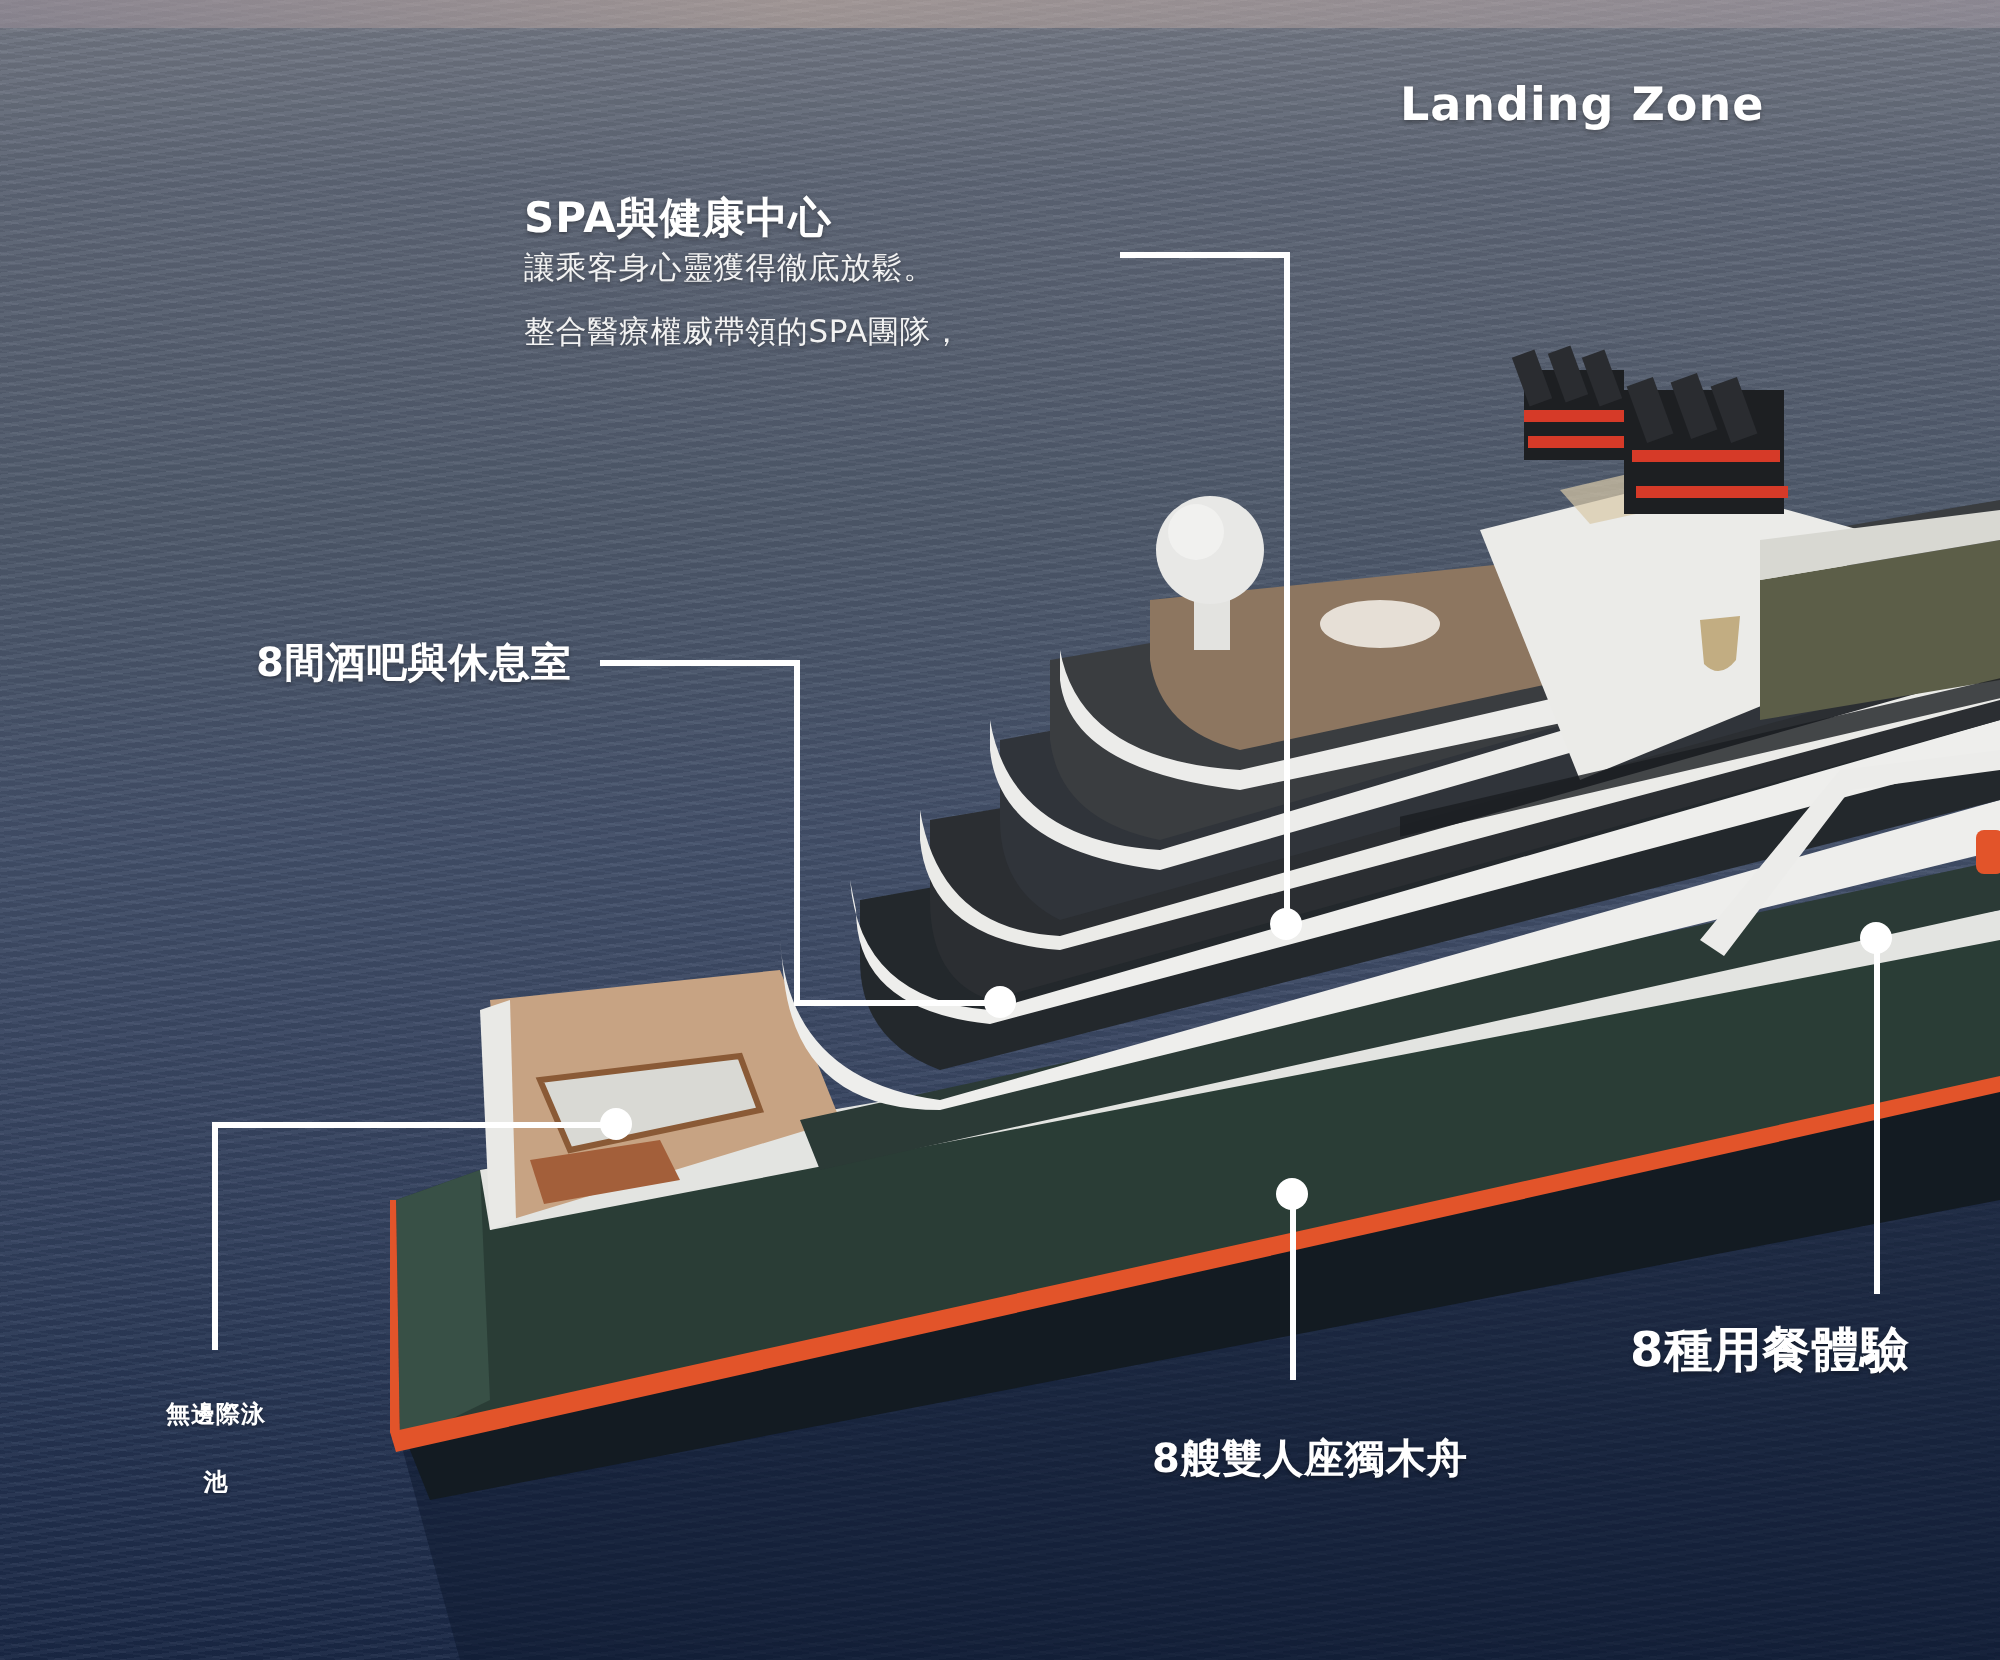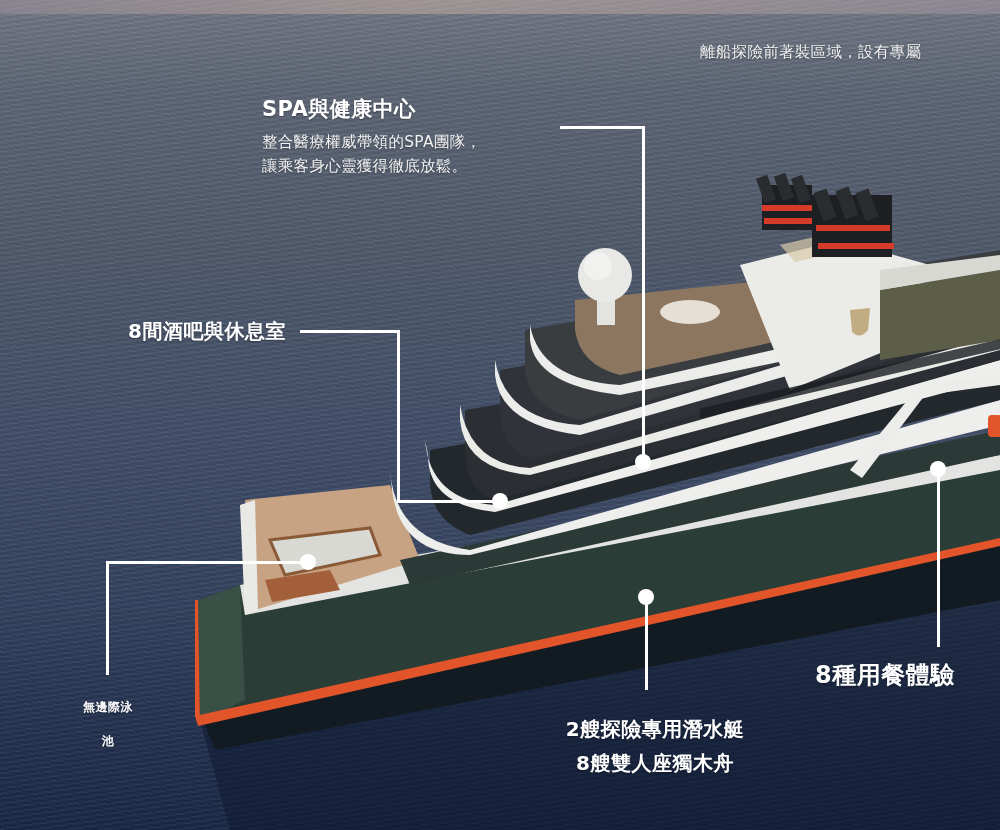--- a/index.html
+++ b/index.html
@@ -146,39 +146,38 @@
   <div class="line" style="left:106px; top:561px; width:202px; height:3px;"></div>
   <div class="dot" style="left:308px; top:562px;"></div>
 
   <div class="dot" style="left:646px; top:597px;"></div>
   <div class="line" style="left:645px; top:597px; width:3px; height:93px;"></div>
 
   <div class="dot" style="left:938px; top:469px;"></div>
   <div class="line" style="left:937px; top:469px; width:3px; height:178px;"></div>
 
   <div class="label lbl-landing">
-    <div class="desc">離船探險前著裝區域，設有專屬</div>
+    <div class="title">Landing Zone</div>
   </div>
 
   <div class="label lbl-spa">
     <div class="title">SPA與健康中心</div>
+    <div class="desc">讓乘客身心靈獲得徹底放鬆。</div>
     <div class="desc" style="margin-top:8px;">整合醫療權威帶領的SPA團隊，</div>
-    <div class="desc">讓乘客身心靈獲得徹底放鬆。</div>
   </div>
 
   <div class="label lbl-bar">
     <div class="title">8間酒吧與休息室</div>
   </div>
 
   <div class="label lbl-pool">
     <div class="title">無邊際泳</div>
     <div class="title">池</div>
   </div>
 
   <div class="label lbl-sub">
-    <div class="title">2艘探險專用潛水艇</div>
     <div class="title">8艘雙人座獨木舟</div>
   </div>
 
   <div class="label lbl-dining">
     <div class="title">8種用餐體驗</div>
   </div>
 </div>
 
 </body></html>

